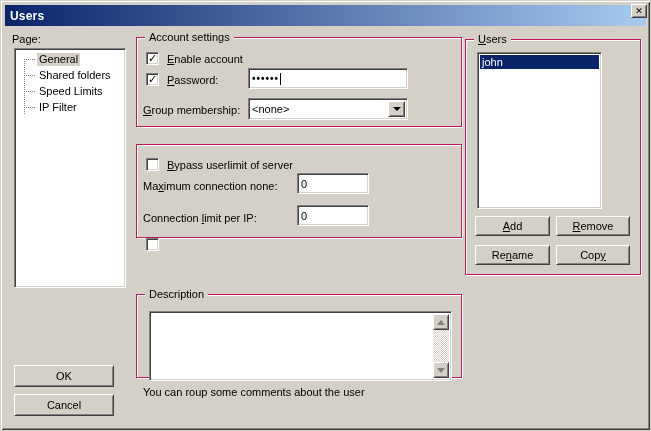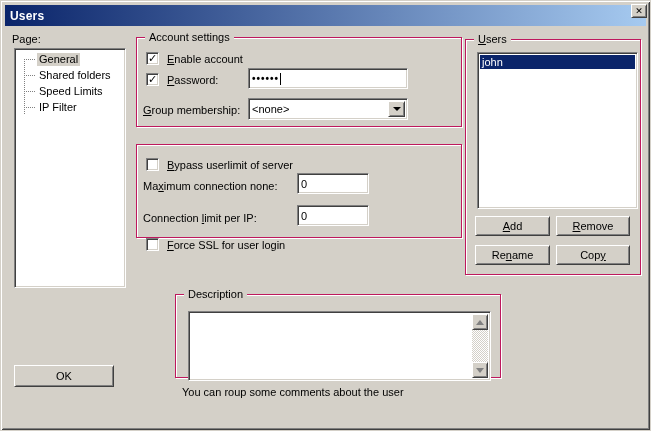--- a/index.html
+++ b/index.html
@@ -129,20 +129,23 @@
       <div class="tree-row">
         <span class="tree-hstub"></span>
         <span class="tree-label">IP Filter</span>
       </div>
     </div>
   </div>
 
   <button class="btn" style="left:13px; top:364px; width:100px; height:22px;">
     <span>OK</span>
   </button>
+  <button class="btn" style="left:13px; top:393px; width:100px; height:22px;">
+    <span>Cancel</span>
+  </button>
 
   <div class="groupbox" style="left:135px; top:36px; width:326px; height:90px;">
     <span class="group-legend">Account settings</span>
 
     <div class="checkbox" style="left:9px; top:14px;">
       <span class="check">✓</span>
     </div>
     <span class="label" style="left:30px; top:15px;"><span class="mn">E</span><span>nable account</span></span>
 
     <div class="checkbox" style="left:9px; top:35px;">
@@ -172,43 +175,42 @@
     <div class="field sunken" style="left:160px; top:28px; width:72px; height:21px;">
       <span class="value">0</span>
     </div>
 
     <span class="label" style="left:6px; top:67px;"><span>Connection </span><span class="mn">l</span><span>imit per IP:</span></span>
     <div class="field sunken" style="left:160px; top:60px; width:72px; height:21px;">
       <span class="value">0</span>
     </div>
 
     <div class="checkbox" style="left:9px; top:93px;"></div>
-    <span class="label" style="left:30px; top:94px;"><span class="mn">F</span><span>orce SSL for user login</span></span>
-  </div>
-
-  <div class="groupbox" style="left:135px; top:293px; width:326px; height:84px;margin-left:39px;">
+  </div>
+
+  <div class="groupbox" style="left:135px; top:293px; width:326px; height:84px;">
     <span class="group-legend">Description</span>
     <div class="sunken" style="position:absolute; left:12px; top:16px; width:303px; height:70px;">
       <span class="value" style="position:absolute; left:3px; top:2px;"></span>
       <div class="scrollbar">
         <span class="sb-btn sb-up">
           <span class="tri-up-gray"></span>
         </span>
         <span class="sb-btn sb-down">
           <span class="tri-down-gray"></span>
         </span>
       </div>
     </div>
     <span class="label" style="left:6px; top:91px;">You can roup some comments about the user</span>
   </div>
 
   <div class="groupbox" style="left:464px; top:38px; width:176px; height:236px;">
     <span class="group-legend"><span class="mn">U</span><span>sers</span></span>
 
-    <div class="listbox sunken" style="left:11px; top:12px; width:161px; height:157px;">
+    <div class="listbox sunken" style="left:11px; top:12px; width:125px; height:157px;">
       <div class="list-inner">
         <div class="list-item selected">
           <span>john</span>
         </div>
       </div>
     </div>
 
     <button class="btn" style="left:9px; top:176px; width:75px; height:20px;">
       <span><span class="mn">A</span><span>dd</span></span>
     </button>

